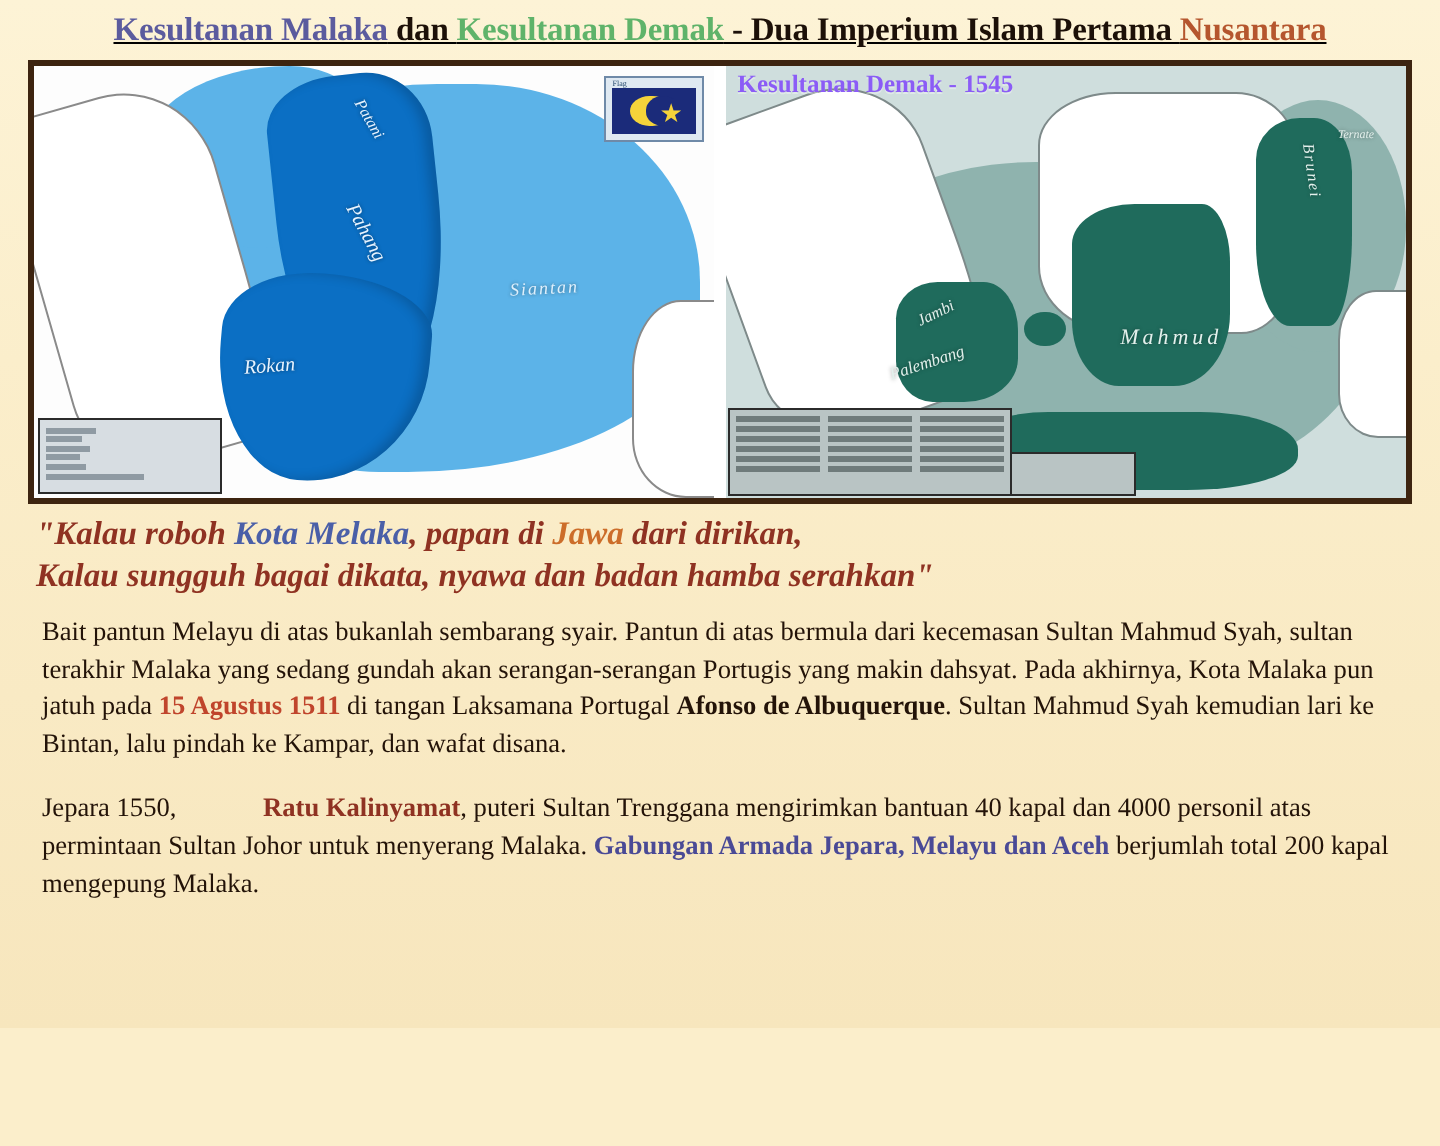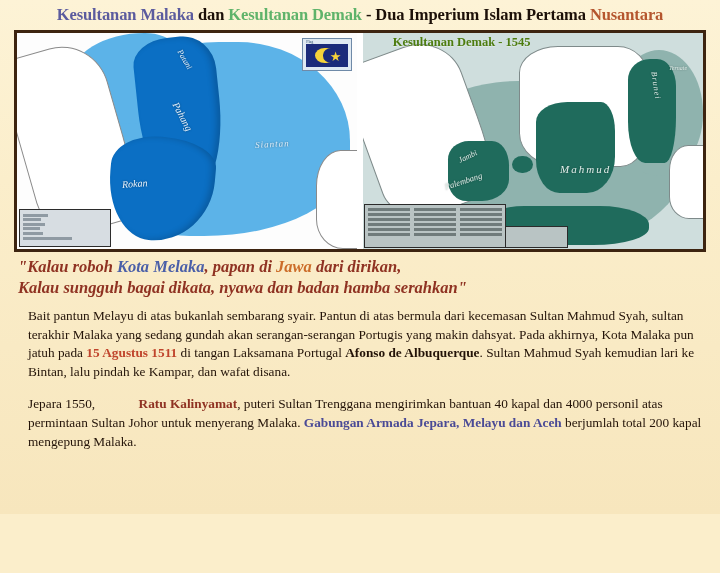--- a/index.html
+++ b/index.html
@@ -12,20 +12,21 @@
     background: #fbeecb;
     font-family: "Liberation Serif", serif;
     overflow: hidden;
   }
   .page {
     position: relative;
     width: 720px;
     height: 514px;
     background: linear-gradient(180deg, #fdf3d6 0%, #fbeecb 35%, #f7e6bd 100%);
     box-sizing: border-box;
+    text-decoration: underline;
   }
 
   
   .title {
     padding: 5px 0 4px 0;
     text-align: center;
     font-family: "Liberation Serif", serif;
     font-weight: bold;
     font-size: 16.5px;
     letter-spacing: -0.1px;
@@ -187,23 +188,22 @@
   }
   .cap-left {
     right: 6px; bottom: 2px;
     font-size: 12.5px;
     color: #3a4f8f;
     text-shadow: 0 1px 0 rgba(255,255,255,.35);
   }
   .cap-right {
     left: 6px; top: 2px;
     font-size: 12.5px;
-    color: #4d7c0f;
+    color: #8b5cf6;
     text-shadow: 0 1px 0 rgba(255,255,255,.35);
-    margin-left: 24px;
   }
 
   
   .sea-r { position: absolute; inset: 0; background: #cfdedd; }
   .halo-r {
     position: absolute;
     left: 12%; top: 22%;
     width: 84%; height: 76%;
     background: #8fb3ae;
     border-radius: 40% 48% 44% 56% / 44% 40% 56% 50%;
@@ -328,21 +328,21 @@
   
   .body-text {
     position: absolute;
     left: 17px; top: 307px;
     width: 690px;
     font-family: "Liberation Serif", serif;
     font-size: 13.3px;
     line-height: 18.6px;
     color: #231308;
   }
-  .body-text p { margin: 0 0 14px 11px; }
+  .body-text p { margin: 0 0 14px 4px; }
   .hl-red    { color: #c0452c; font-weight: bold; }
   .hl-bold   { font-weight: bold; color: #231308; }
   .hl-purple { color: #4a4a96; font-weight: bold; }
   .hl-maroon { color: #8f3222; font-weight: bold; padding-left: 40px; }
 </style>
 </head>
 <body>
 
 <div class="page">
 

